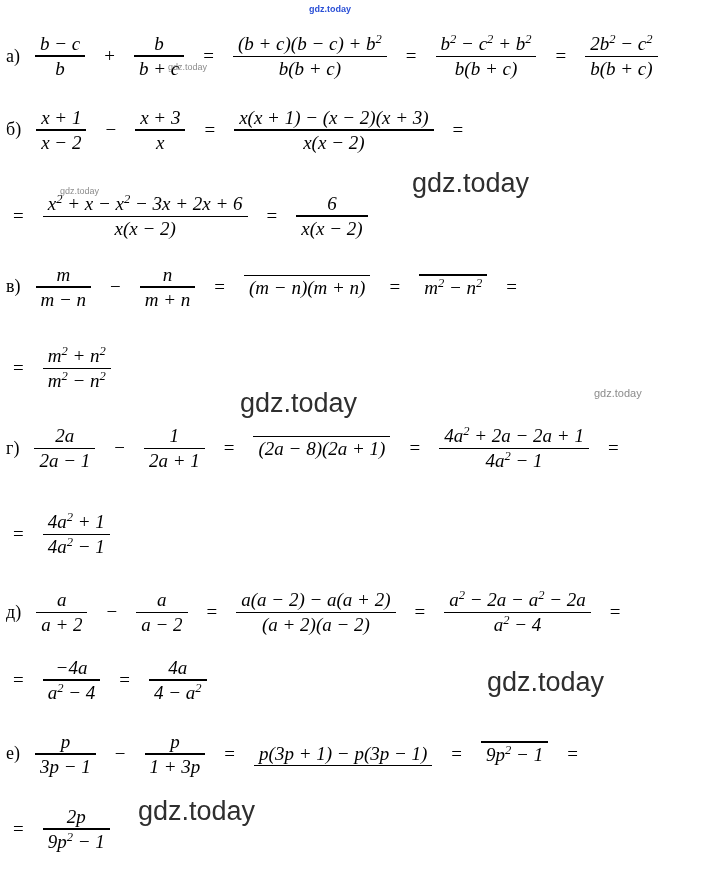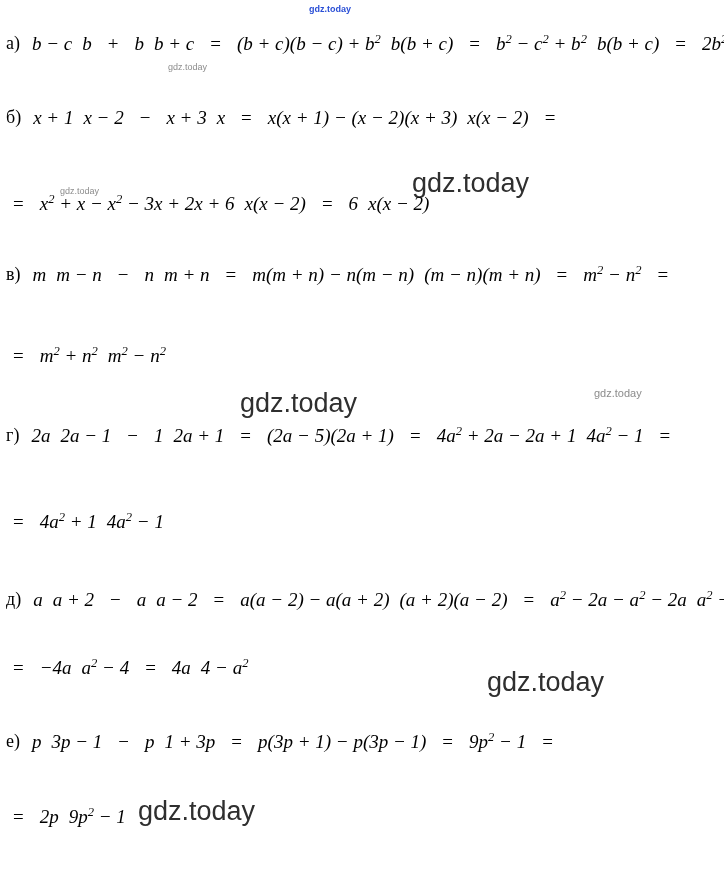--- a/index.html
+++ b/index.html
@@ -63,24 +63,24 @@
     margin-right: 3px;
   }
   .op {
     font-style: normal;
     padding: 0 7px;
   }
 
   
   .frac {
     display: inline-flex;
-    flex-direction: row;
+    flex-direction: column;
     align-items: center;
     vertical-align: middle;
-    margin: 0 4px;
+    margin: 0 12px;
   }
   .frac .num,
   .frac .den {
     padding: 0 5px;
     line-height: 1.22;
   }
   .frac .bar {
     width: 100%;
     height: 1.5px;
     background: #000;
@@ -181,21 +181,20 @@
           <span class="den">m − n</span>
         </span>
         <span class="op">−</span>
         <span class="frac">
           <span class="num">n</span>
           <span class="bar"></span>
           <span class="den">m + n</span>
         </span>
         <span class="op">=</span>
         <span class="frac">
-          <span class="num">m(m + n) − n(m − n)</span>
           <span class="bar"></span>
           <span class="den">(m − n)(m + n)</span>
         </span>
         <span class="op">=</span>
         <span class="frac">
           <span class="bar"></span>
           <span class="den">m<sup>2</sup> − n<sup>2</sup></span>
         </span>
         <span class="op">=</span>
       </div>
@@ -216,21 +215,21 @@
         </span>
         <span class="op">−</span>
         <span class="frac">
           <span class="num">1</span>
           <span class="bar"></span>
           <span class="den">2a + 1</span>
         </span>
         <span class="op">=</span>
         <span class="frac">
           <span class="bar"></span>
-          <span class="den">(2a − 5)(2a + 1)</span>
+          <span class="den">(2a − 8)(2a + 1)</span>
         </span>
         <span class="op">=</span>
         <span class="frac">
           <span class="num">4a<sup>2</sup> + 2a − 2a + 1</span>
           <span class="bar"></span>
           <span class="den">4a<sup>2</sup> − 1</span>
         </span>
         <span class="op">=</span>
       </div>
       <div class="row" style="left: 6px; top: 510px;">

